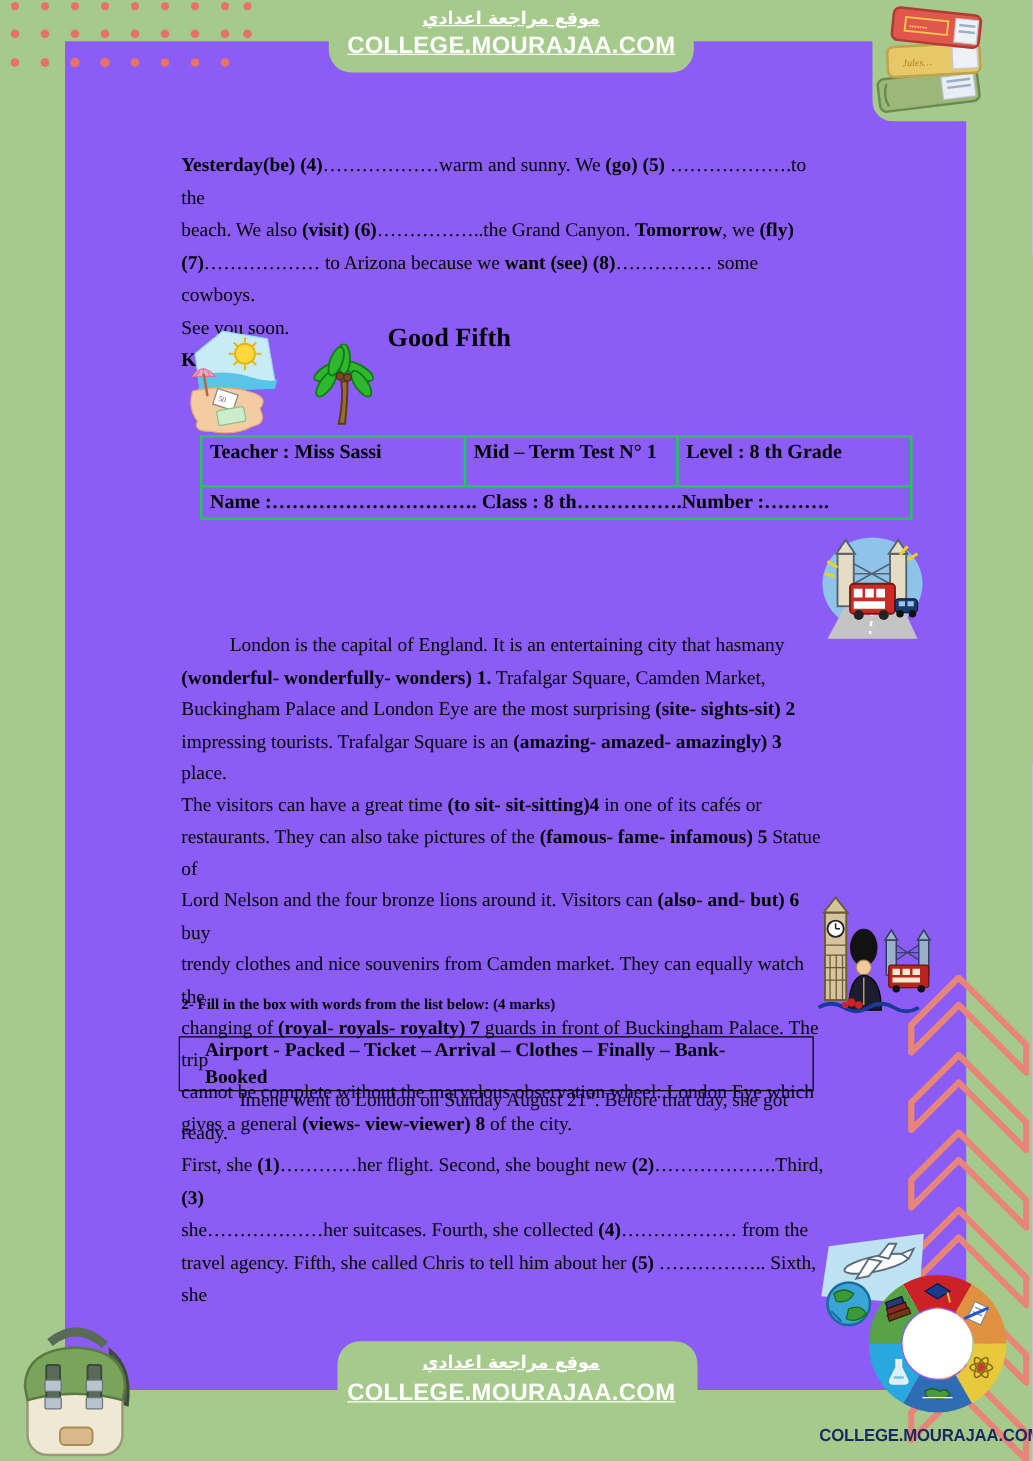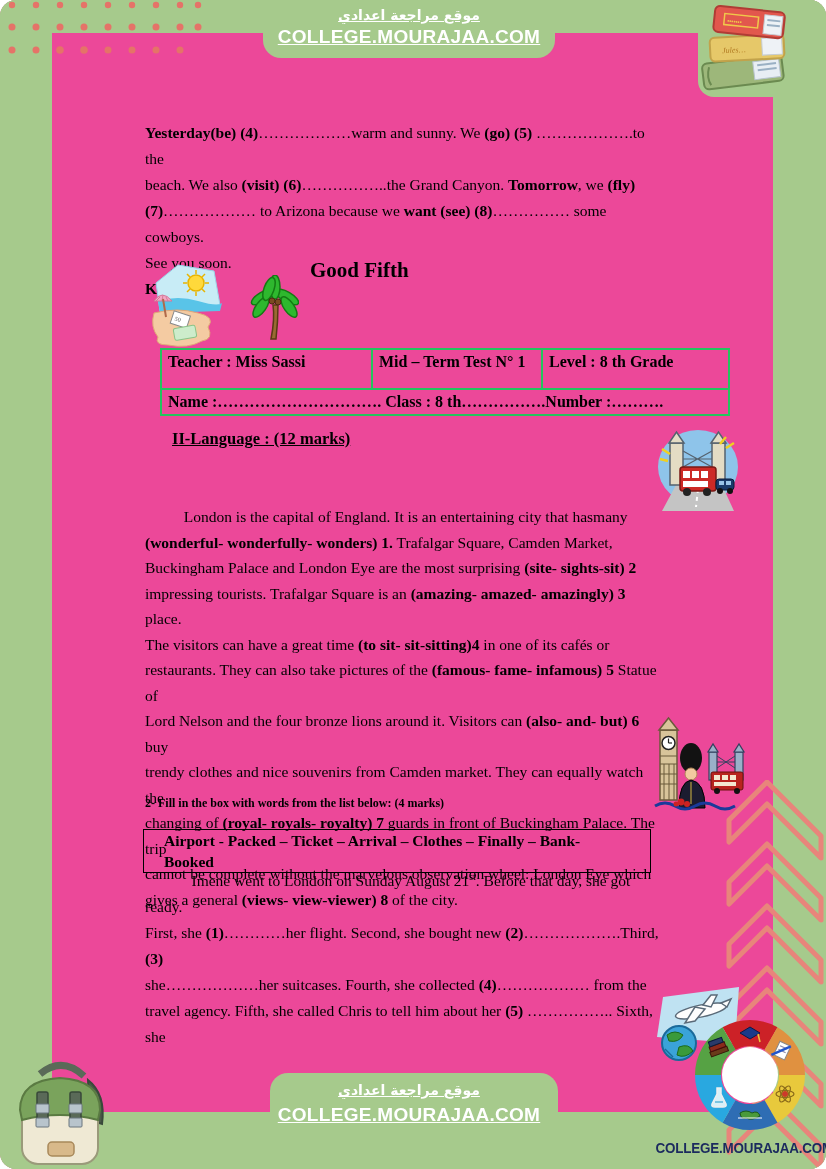--- a/index.html
+++ b/index.html
@@ -1,17 +1,17 @@
 <!DOCTYPE html>
 <html><head>
 <meta charset="utf-8">
 <style>
   html,body{margin:0;padding:0;background:#fff;}
-  .page{position:relative;width:826px;height:1169px;background:#ec4899;overflow:hidden;
-        font-family:"Liberation Serif",serif;color:#000;border-radius:16px;}
+  .page{position:relative;width:826px;height:1169px;background:#8b5cf6;overflow:hidden;
+        font-family:"Liberation Serif",serif;color:#000;}
   .abs{position:absolute;}
   .green{background:#a6ca8c;}
   
   .band-left{left:0;top:0;width:52px;height:1169px;}
   .band-right{left:773px;top:0;width:53px;height:1169px;}
   .band-top{left:0;top:0;width:826px;height:33px;}
   .patch-topright{left:698px;top:0;width:128px;height:97px;border-radius:0 0 0 16px;}
   .band-bottom{left:0;top:1112px;width:826px;height:57px;}
   .tab-top{left:263px;top:0;width:292px;height:58px;border-radius:0 0 18px 18px;
            display:flex;flex-direction:column;align-items:center;}
@@ -168,21 +168,20 @@
       <td class="it-c1">Teacher : Miss Sassi</td>
       <td class="it-c2">Mid – Term Test N° 1</td>
       <td class="it-c3">Level : 8 th Grade</td>
     </tr>
     <tr>
       <td class="it-name" colspan="3">Name :…………………………. Class : 8 th…………….Number :……….</td>
     </tr>
   </tbody>
     </table>
 
-  <div class="abs sec-head">II-Language : (12 marks)</div>
 
   <svg class="abs" style="left:656px;top:427px;" width="84" height="86" viewBox="0 0 84 86">
     <ellipse cx="42" cy="40" rx="40" ry="37" fill="#8ec4ea"></ellipse>
     <polygon points="6,84 78,84 66,58 20,58" fill="#c4c4c4"></polygon>
     <line x1="42" y1="62" x2="40" y2="80" stroke="#fff" stroke-width="2" stroke-dasharray="4 4"></line>
     <g fill="#e4dcc4" stroke="#55626e" stroke-width="1.5">
       <rect x="14" y="16" width="13" height="42"></rect>
       <rect x="56" y="16" width="13" height="42"></rect>
       <polygon points="13,16 28,16 20.5,5"></polygon>
       <polygon points="55,16 70,16 62.5,5"></polygon>

